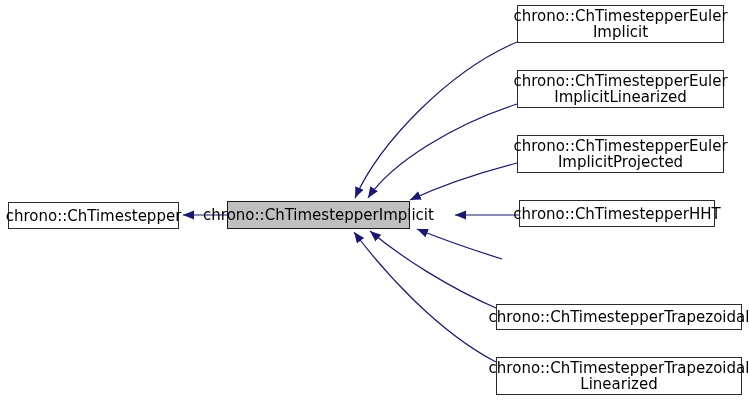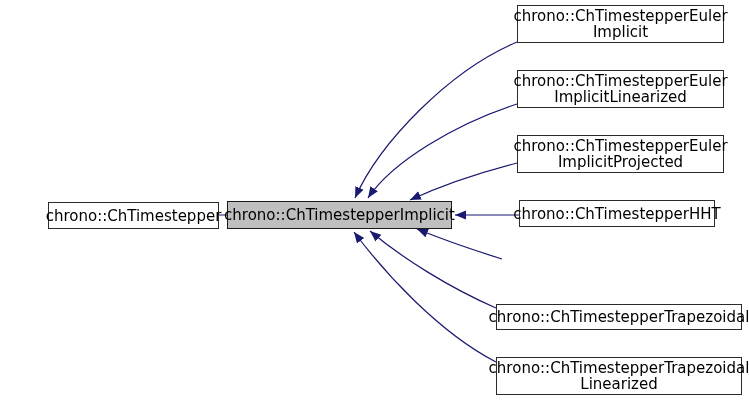--- a/index.html
+++ b/index.html
@@ -68,23 +68,23 @@
     <path class="edge" d="M 227,215 L 183,215" marker-end="url(#arrowhead)"></path>
     <path class="edge" d="M 517,42 C 450,70 380,142 355,198" marker-end="url(#arrowhead)"></path>
     <path class="edge" d="M 517,104 C 455,124 392,162 368,198" marker-end="url(#arrowhead)"></path>
     <path class="edge" d="M 517,163 C 470,175 438,187 410,200" marker-end="url(#arrowhead)"></path>
     <path class="edge" d="M 519,215 L 455,215" marker-end="url(#arrowhead)"></path>
     <path class="edge" d="M 502,259 C 470,249 444,240 417,229" marker-end="url(#arrowhead)"></path>
     <path class="edge" d="M 496,308 C 450,288 402,258 370,231" marker-end="url(#arrowhead)"></path>
     <path class="edge" d="M 496,362 C 438,332 384,272 354,232" marker-end="url(#arrowhead)"></path>
   </svg>
 
-  <div class="node" style="left:8px; top:202px; width:171px; height:27px;margin-left:40px;">chrono::ChTimestepper</div>
+  <div class="node" style="left:8px; top:202px; width:171px; height:27px;">chrono::ChTimestepper</div>
 
-  <div class="node focus" style="left:227px; top:201px; width:225px; height:28px;">chrono::ChTimestepperImplicit</div>
+  <div class="node focus" style="left:227px; top:201px; width:183px; height:28px;">chrono::ChTimestepperImplicit</div>
 
   <div class="node" style="left:517px; top:5px; width:207px; height:38px;">chrono::ChTimestepperEuler
 Implicit</div>
 
   <div class="node" style="left:517px; top:70px; width:207px; height:38px;">chrono::ChTimestepperEuler
 ImplicitLinearized</div>
 
   <div class="node" style="left:517px; top:135px; width:207px; height:38px;">chrono::ChTimestepperEuler
 ImplicitProjected</div>
 

